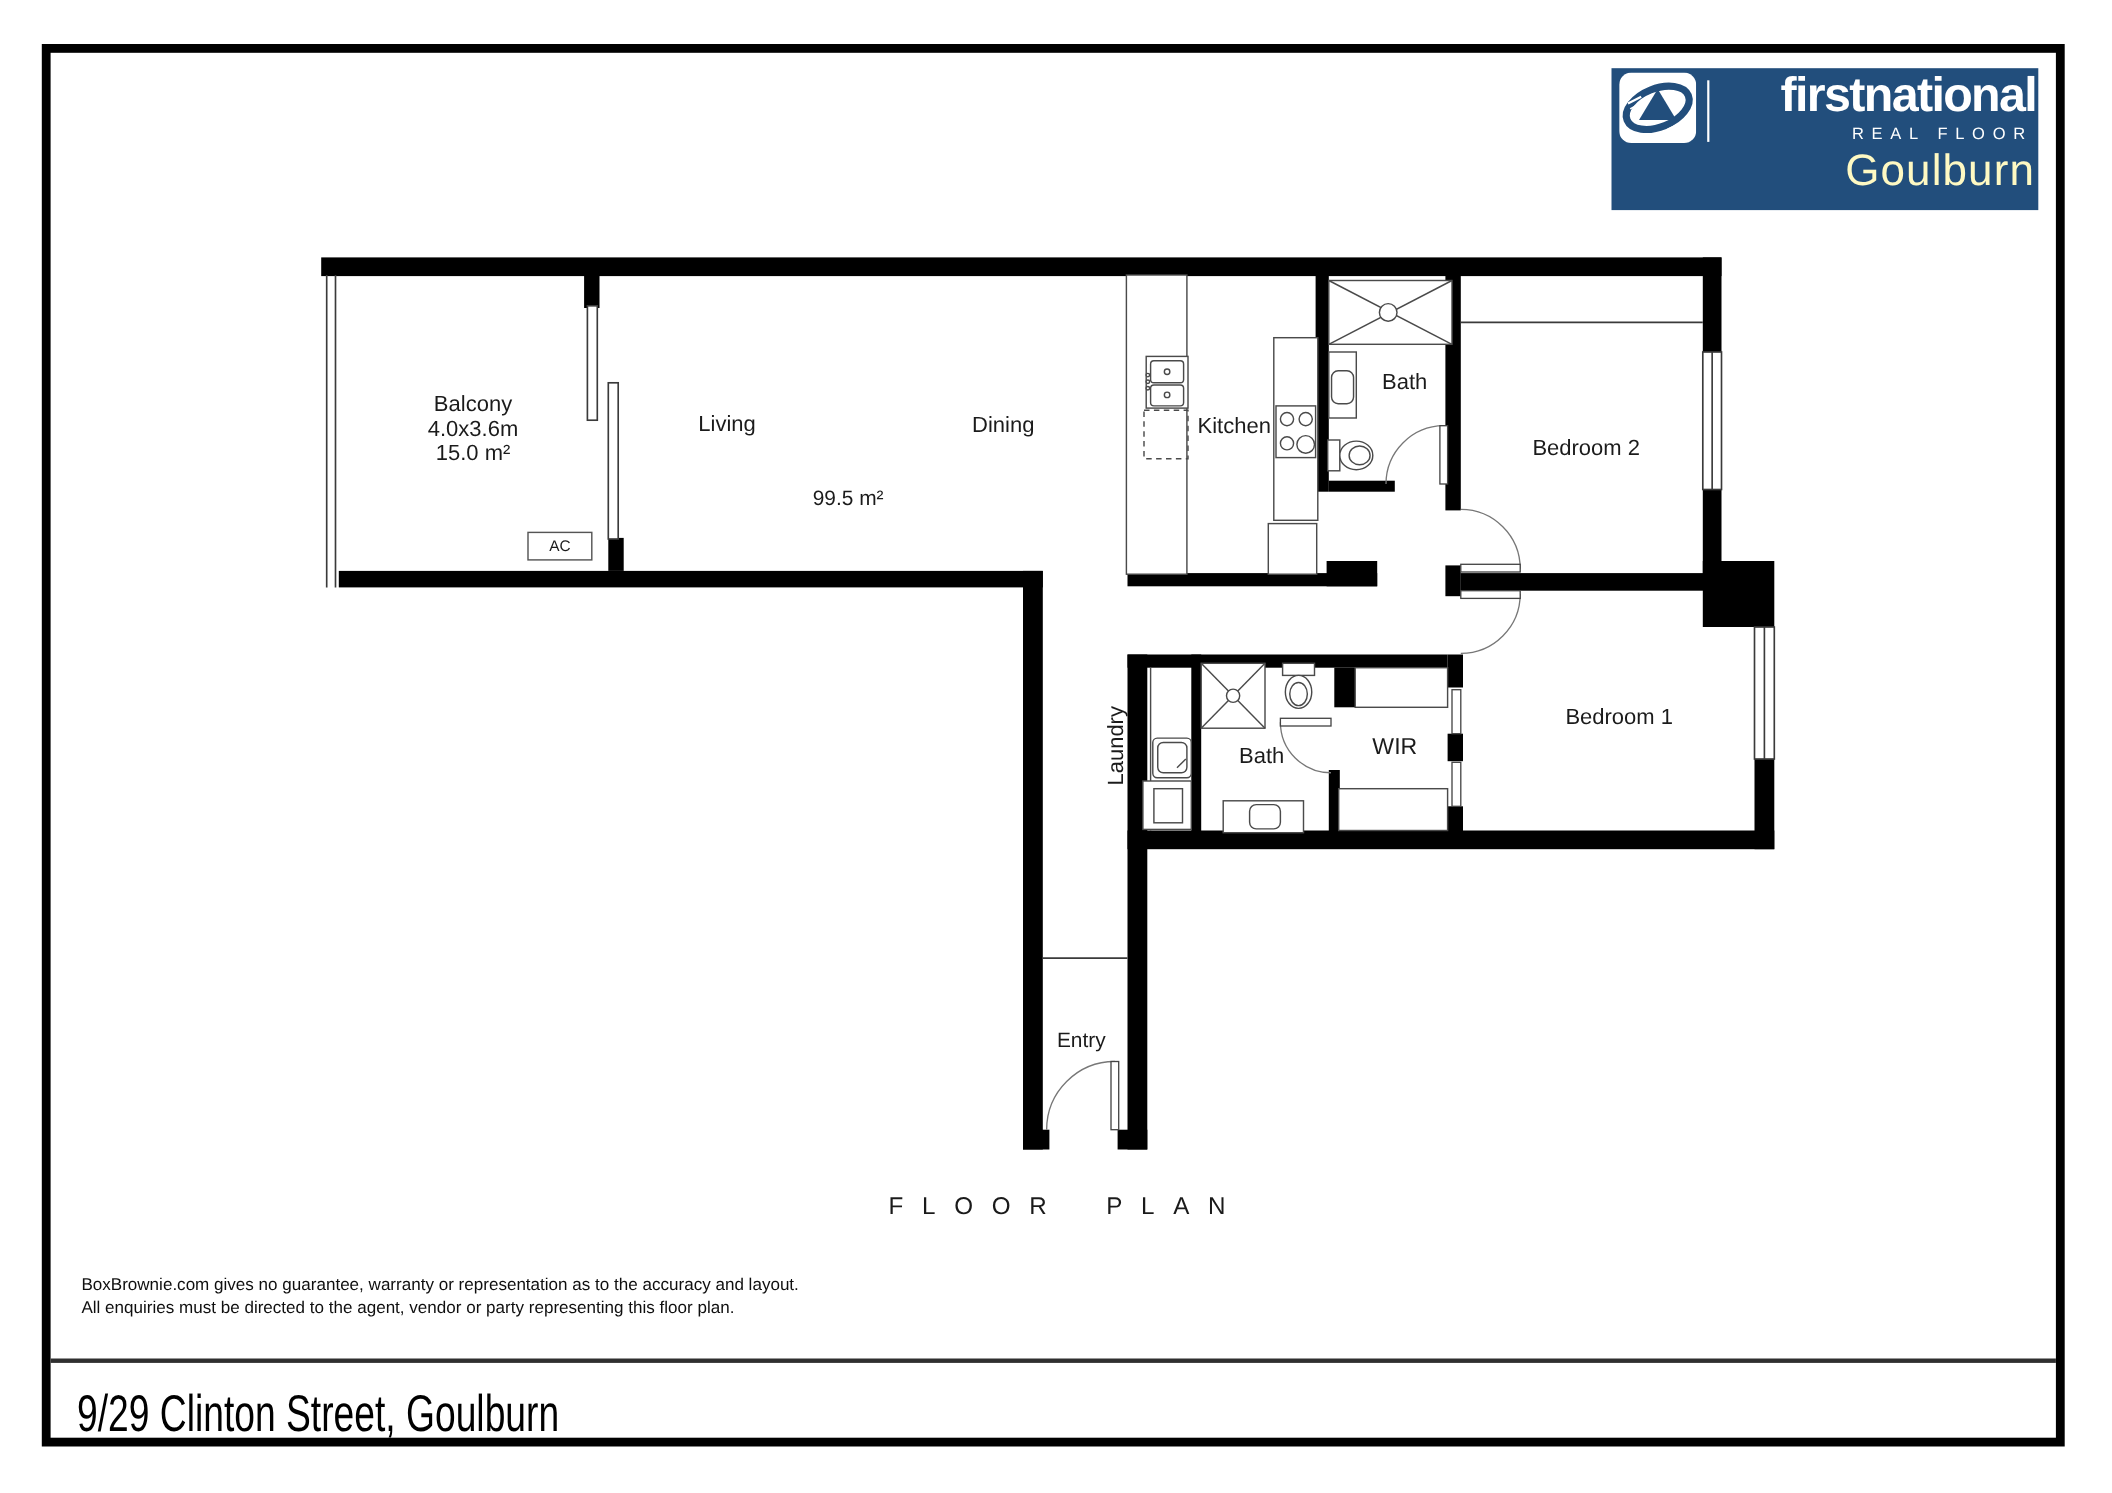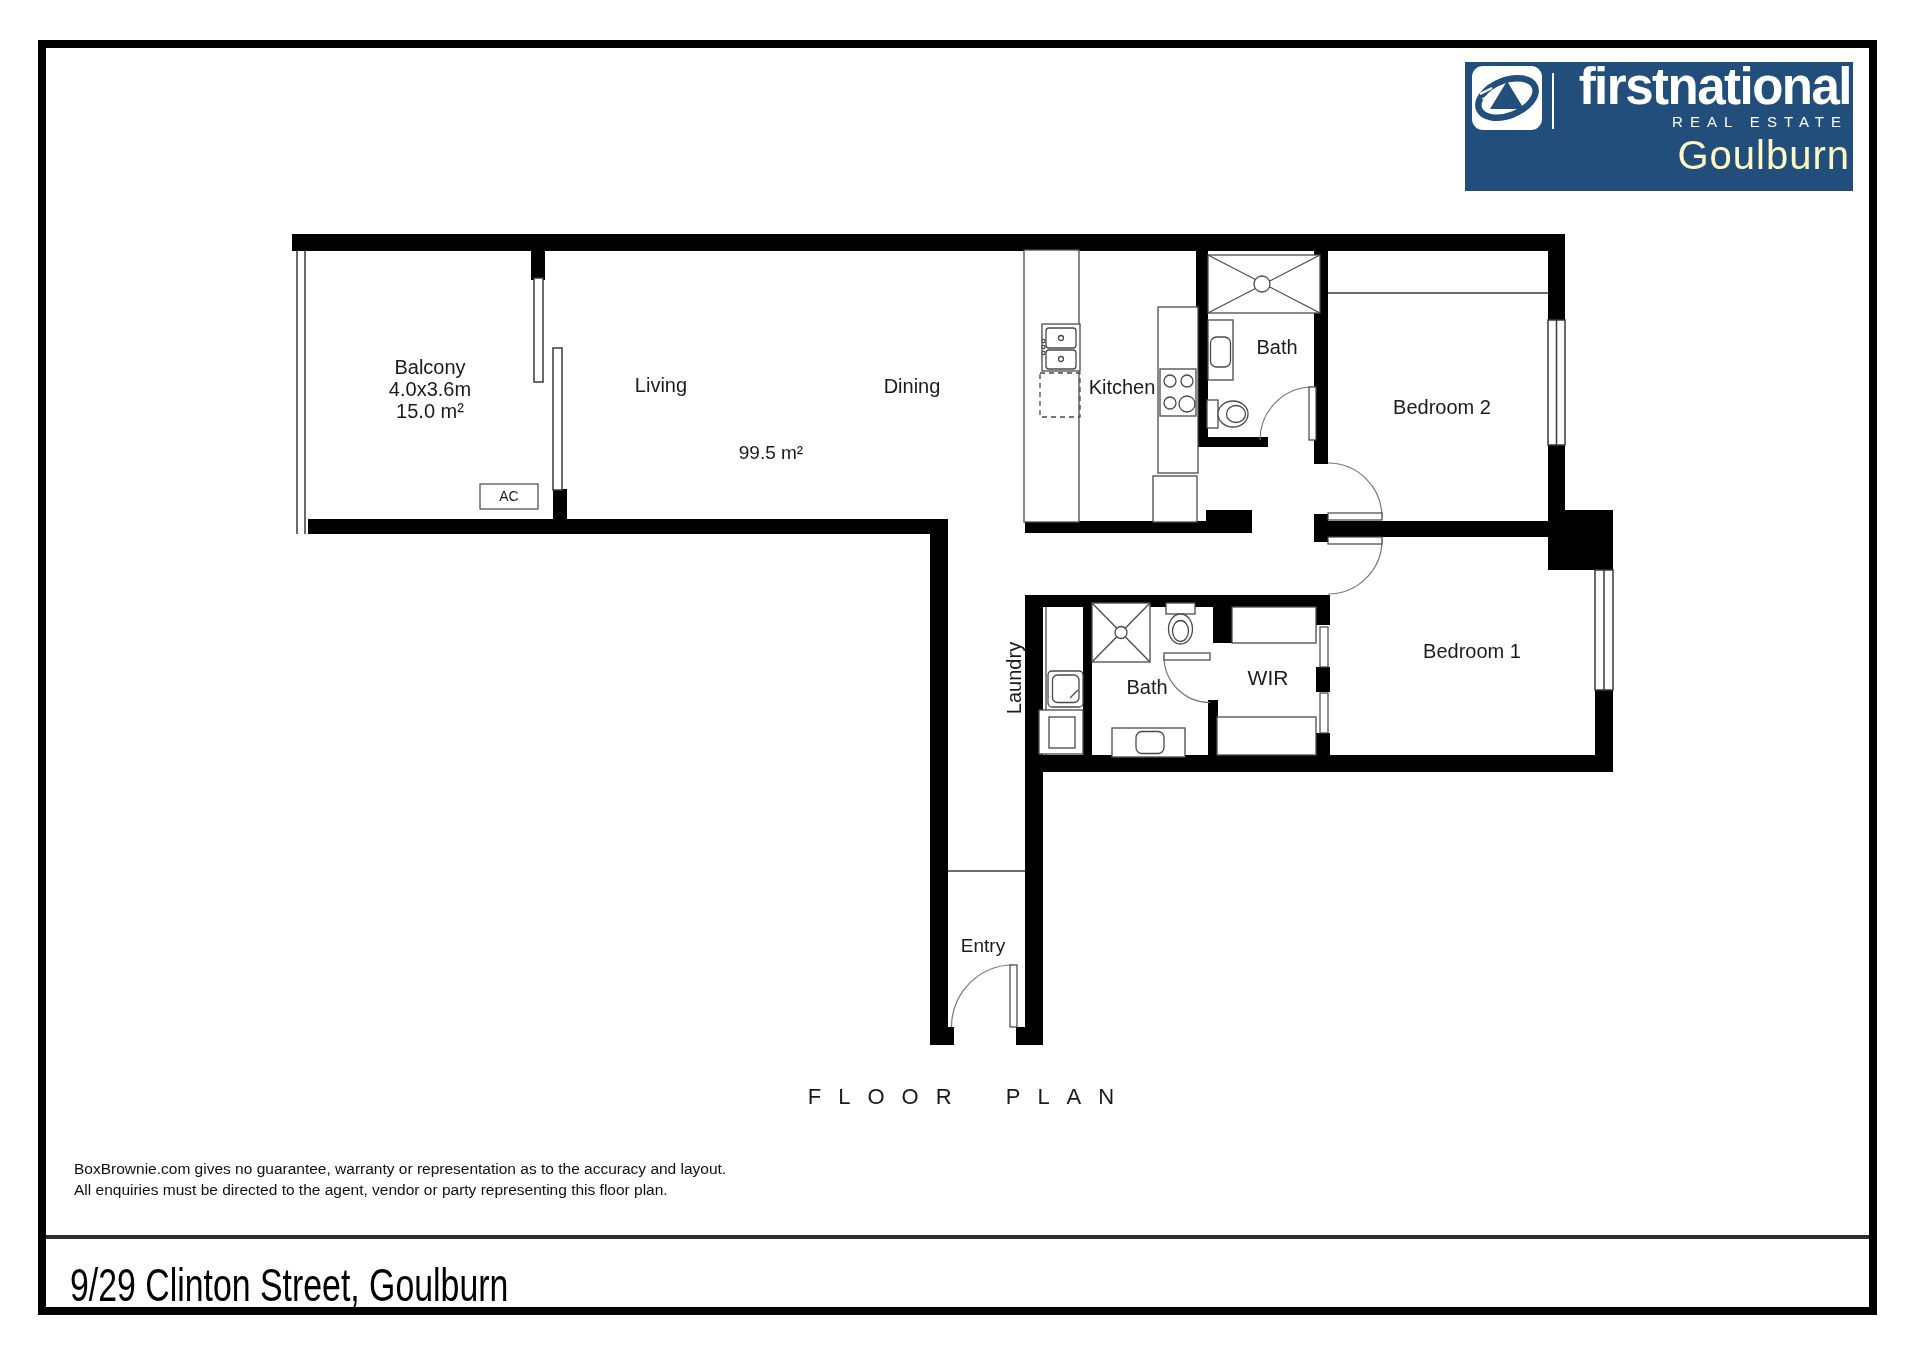--- a/index.html
+++ b/index.html
@@ -5,21 +5,21 @@
   html,body{margin:0;padding:0;background:#fff;}
   body{width:1920px;height:1357px;position:relative;font-family:"Liberation Sans",sans-serif;color:#111;overflow:hidden;}
 
   
   .frame{position:absolute;left:38px;top:40px;width:1839px;height:1275px;border:8px solid #000;box-sizing:border-box;background:#fff;}
 
   
   .logo{position:absolute;left:1465px;top:62px;width:388px;height:129px;background:#224e7c;}
   .logo-icon{position:absolute;left:7px;top:4px;}
   .logo-divider{position:absolute;left:87px;top:11px;width:2px;height:56px;background:#fff;}
-  .logo-brand{position:absolute;left:92px;top:-3px;width:294px;text-align:right;font-size:51px;font-weight:700;letter-spacing:-1.5px;line-height:56px;color:#fff;white-space:nowrap;}
+  .logo-brand{position:absolute;left:92px;top:-3px;width:294px;text-align:right;font-size:44px;font-weight:700;letter-spacing:-1.5px;line-height:56px;color:#fff;white-space:nowrap;}
   .logo-tagline{position:absolute;right:5px;top:51px;font-size:15px;letter-spacing:7px;color:#fff;white-space:nowrap;}
   .logo-office{position:absolute;right:3px;top:71px;font-size:40px;letter-spacing:1px;color:#fef9c3;white-space:nowrap;}
 
   
   .plan-svg{position:absolute;left:270px;top:225px;}
 
   
   .floorplan-title{position:absolute;left:0;top:1084px;width:1915px;text-align:center;font-size:22px;letter-spacing:17px;word-spacing:14px;color:#1a1a1a;white-space:nowrap;margin-left:12px;}
   .disclaimer{position:absolute;left:74px;top:1159px;font-size:15.5px;line-height:20.5px;color:#0f0f0f;}
   .separator{position:absolute;left:46px;top:1235px;width:1823px;height:4px;background:#2f2f2f;}
@@ -38,21 +38,21 @@
         <ellipse cx="35" cy="32" rx="30" ry="17.5" fill="none" stroke="#224e7c" stroke-width="6.5"></ellipse>
       </g>
       <polygon points="35,15 52,43 18,43" fill="#224e7c"></polygon>
       <line x1="8" y1="28" x2="20" y2="22" stroke="#ffffff" stroke-width="2"></line>
       <line x1="10" y1="33" x2="21" y2="27" stroke="#ffffff" stroke-width="1.4"></line>
       <line x1="44" y1="52" x2="56" y2="46" stroke="#ffffff" stroke-width="2"></line>
     </svg>
   </div>
   <div class="logo-divider"></div>
   <div class="logo-brand">firstnational</div>
-  <div class="logo-tagline">REAL ESTATE</div>
+  <div class="logo-tagline">REAL FLOOR</div>
   <div class="logo-office">Goulburn</div>
 </div>
 
 <svg class="plan-svg" width="1380" height="835" viewBox="270 225 1380 835">
 
   <g fill="#000" stroke="none">
     <rect x="292" y="234" width="1273" height="17"></rect>
     <rect x="308" y="519" width="640" height="15"></rect>
     <rect x="930" y="519" width="18" height="526"></rect>
     <rect x="930" y="1027" width="24" height="18"></rect>

